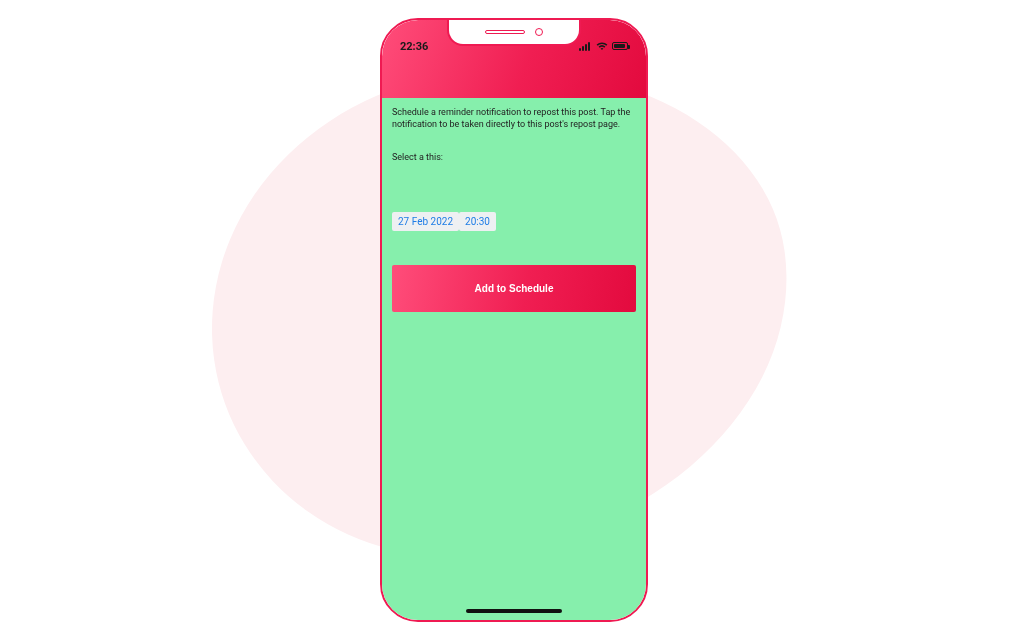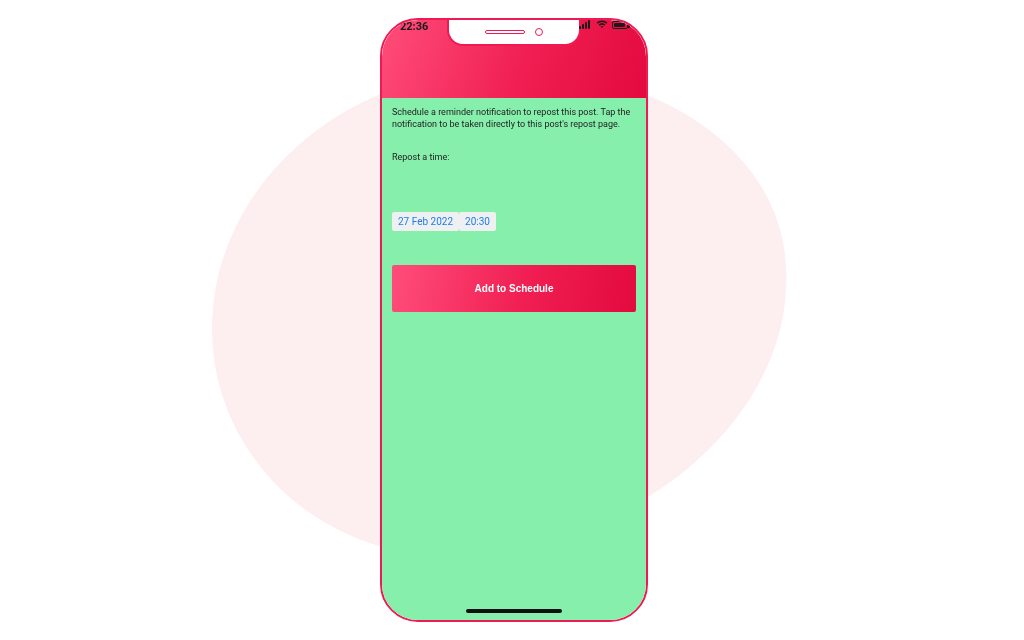--- a/index.html
+++ b/index.html
@@ -66,22 +66,22 @@
     z-index: 2;
     border-top-left-radius: 36px;
     border-top-right-radius: 36px;
   }
   .status-row {
     position: absolute;
     top: 0; left: 0; right: 0;
     height: 32px;
     display: flex;
     justify-content: space-between;
-    align-items: flex-start;
-    padding: 0 18px 0 18px;
+    align-items: center;
+    padding: 20px 18px 0 18px;
     color: #1a1a1a;
     font-size: 11px;
     font-weight: 700;
     z-index: 6;
   }
   .status-right { display:flex; align-items:center; gap:4px; color:#1a1a1a; }
   .signal-icon, .wifi-icon, .battery-icon { display:inline-block; }
   .signal-icon {
     width: 13px; height: 9px; position: relative;
   }
@@ -185,21 +185,21 @@
     <div class="back-btn">
       <svg width="11" height="14" viewBox="0 0 11 14" fill="none">
         <path d="M8 2 L3 7 L8 12" stroke="#fff" stroke-width="2" stroke-linecap="round" stroke-linejoin="round"></path>
       </svg>
     </div>
     <div class="nav-title">Schedule Repost</div>
   </div>
 
   <div class="screen-body">
     <p class="desc">Schedule a reminder notification to repost this post. Tap the notification to be taken directly to this post's repost page.</p>
-    <p class="select-label">Repost a time:</p>
+    <p class="select-label">Select a this:</p>
 
     <div class="picker-row">
       <div class="chip">27 Feb 2022</div>
       <div class="chip">20:30</div>
     </div>
 
     <button class="primary-btn">Add to Schedule</button>
   </div>
 
   <div class="home-indicator"></div>

